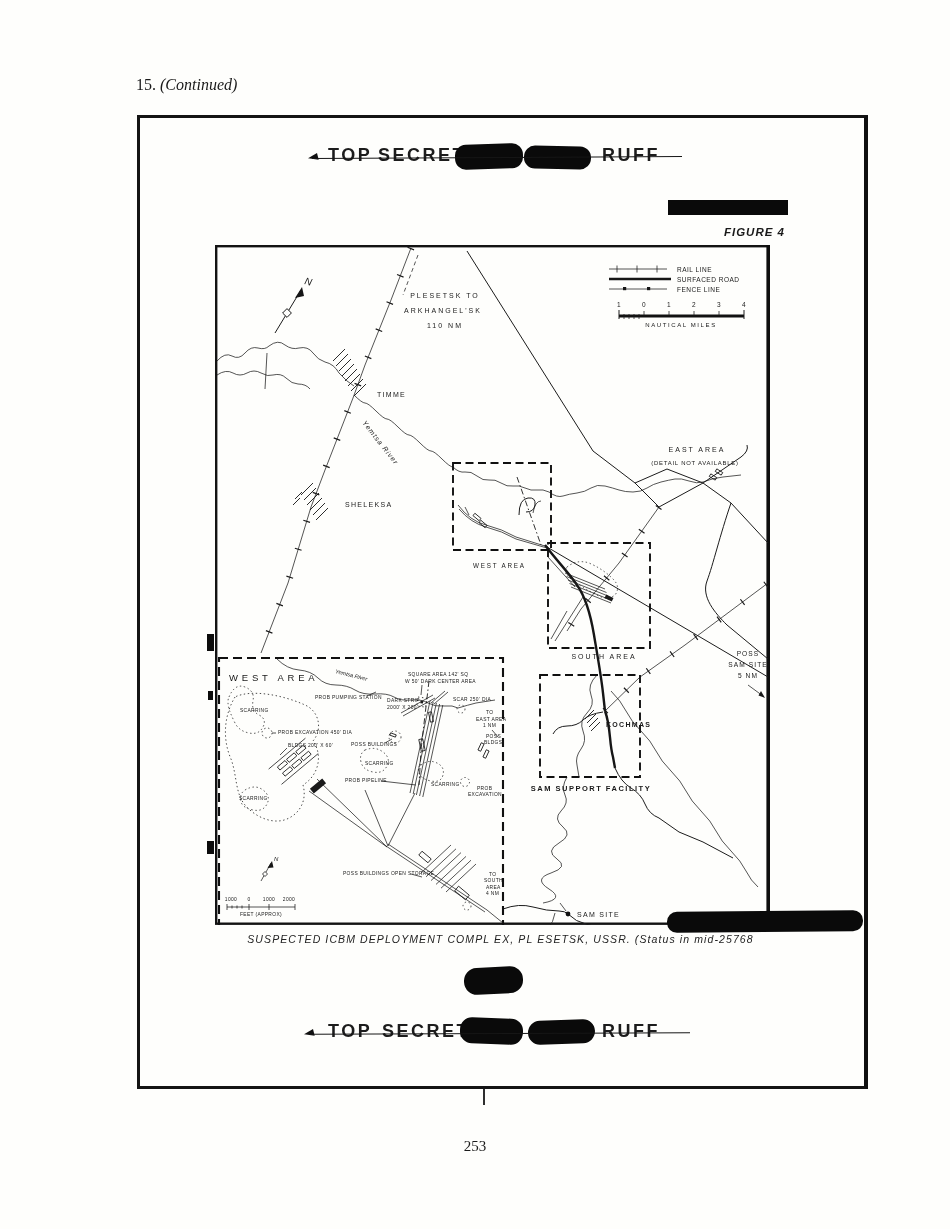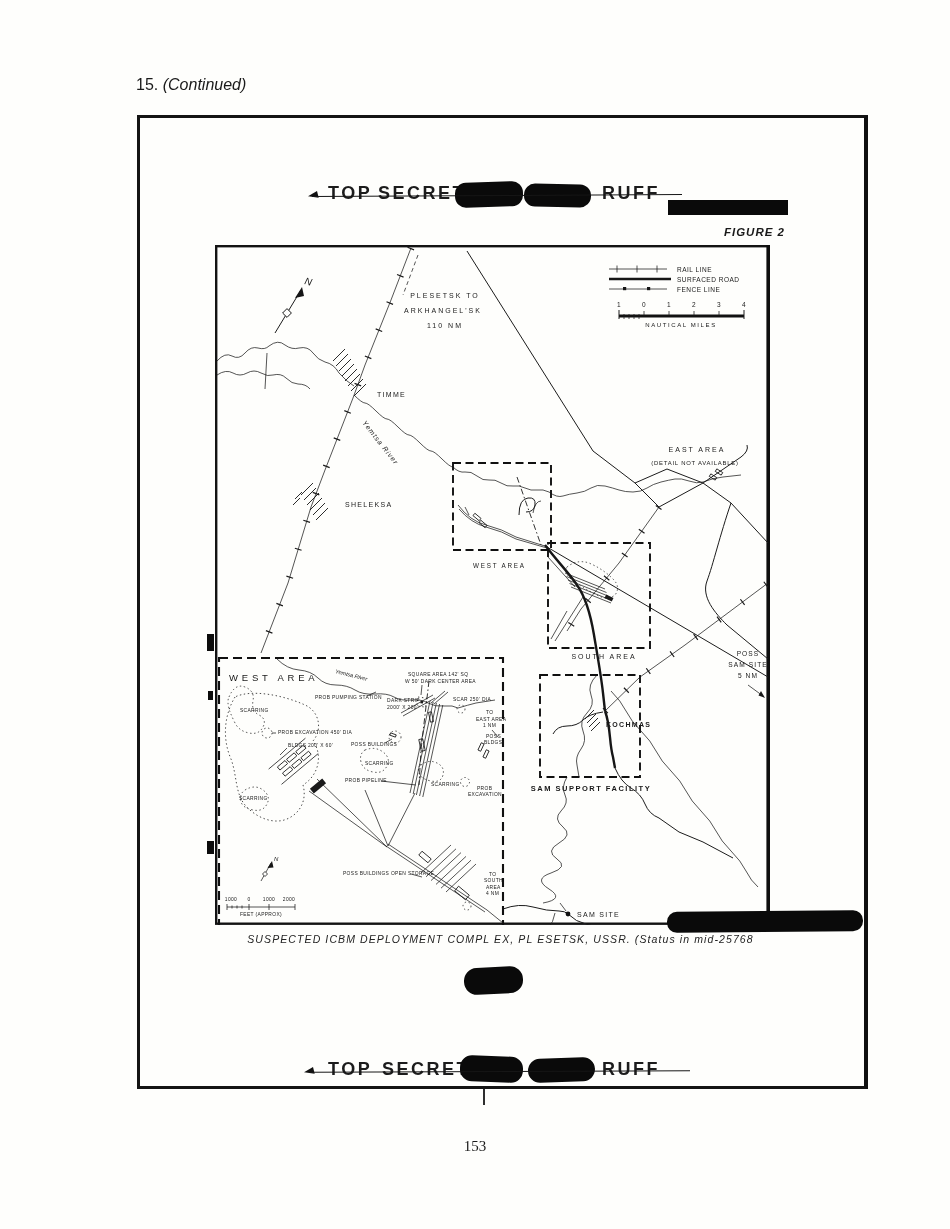--- a/index.html
+++ b/index.html
@@ -1,27 +1,27 @@
 <!DOCTYPE html>
 <html><head>
 <meta charset="utf-8">
 <style>
   html,body{margin:0;padding:0;background:#e8e8e4;}
   .page{position:relative;width:950px;height:1229px;background:#fefefc;overflow:hidden;
         font-family:"Liberation Sans",sans-serif;color:#1a1a1a;}
   .abs{position:absolute;}
   
-  .cont{left:136px;top:76px;font-family:Liberation Sans, sans-serif;font-size:16px;}
+  .cont{left:136px;top:76px;font-family:Liberation Serif, serif;font-size:16px;}
   .cont .ital{font-style:italic;}
   
   .outer-box{left:137px;top:115px;width:724px;height:968px;
              border-top:3px solid #141414;border-left:3px solid #141414;
              border-right:4px solid #101010;border-bottom:3px solid #141414;}
   
-  .banner{height:36px;margin-top:38px;}
+  .banner{height:36px;}
   .banner .word{position:absolute;font-size:18px;font-weight:600;letter-spacing:2.5px;
                 color:#1c1c1c;transform:scaleY(1.05);}
   .strike{position:absolute;height:0;border-top:1.8px solid #161616;}
   .blob{position:absolute;background:#0a0a0a;}
   .arrowL{position:absolute;width:0;height:0;border-right:10px solid #111;
           border-top:3px solid transparent;border-bottom:4px solid transparent;
           transform:rotate(-14deg);}
   .redbar{background:#0a0a0a;}
   .figlabel{font-style:italic;font-size:11.5px;letter-spacing:1px;font-weight:600;text-align:right;}
   .caption{left:137px;top:933px;width:727px;text-align:center;font-style:italic;
@@ -69,21 +69,21 @@
     <span class="word" style="left:22px;top:5px;">TOP</span>
     <span class="word" style="left:72px;top:5px;">SECRET</span>
     <div class="blob" style="left:149px;top:4px;width:68px;height:25px;border-radius:11px;transform:rotate(-2deg);"></div>
     <div class="blob" style="left:218px;top:6px;width:67px;height:23px;border-radius:11px;transform:rotate(1deg);"></div>
     <span class="word" style="left:296px;top:5px;">RUFF</span>
     <div class="strike" style="left:6px;top:17px;width:370px;transform:rotate(-0.3deg);"></div>
   </div>
 
   <div class="abs redbar" style="left:668px;top:200px;width:120px;height:15px;"></div>
 
-  <div class="abs figlabel" style="left:685px;top:226px;width:100px;">FIGURE 2</div>
+  <div class="abs figlabel" style="left:685px;top:226px;width:100px;">FIGURE 4</div>
 
   <div class="abs regmark" style="left:207px;top:634px;width:7px;height:17px;"></div>
   <div class="abs regmark" style="left:208px;top:691px;width:5px;height:9px;"></div>
   <div class="abs regmark" style="left:207px;top:841px;width:7px;height:13px;"></div>
 
   <svg class="abs" style="left:215px;top:245px;" width="555" height="680" viewBox="0 0 555 680">
 
     <rect x="1.2" y="1.2" width="552.5" height="677.5" fill="none" stroke="#131313" stroke-width="2.4"></rect>
     <line x1="553.2" y1="0" x2="553.2" y2="680" stroke="#0e0e0e" stroke-width="3.6"></line>
 
@@ -418,15 +418,15 @@
     <span class="word" style="left:24px;top:7px;">TOP</span>
     <span class="word" style="left:78px;top:7px;">SECRET</span>
     <div class="blob" style="left:156px;top:4px;width:63px;height:26px;border-radius:12px;transform:rotate(2deg);"></div>
     <div class="blob" style="left:224px;top:6px;width:67px;height:24px;border-radius:12px;transform:rotate(-2deg);"></div>
     <span class="word" style="left:298px;top:7px;">RUFF</span>
     <div class="strike" style="left:6px;top:19px;width:380px;transform:rotate(-0.2deg);"></div>
   </div>
 
   <div class="abs scratch"></div>
 
-  <div class="abs pagenum">153</div>
+  <div class="abs pagenum">253</div>
 
 </div>
 
 </body></html>

